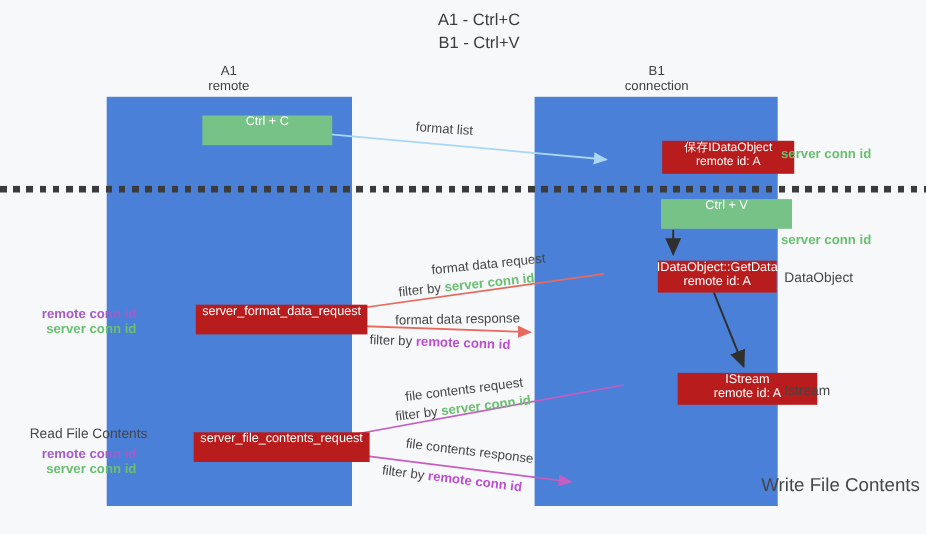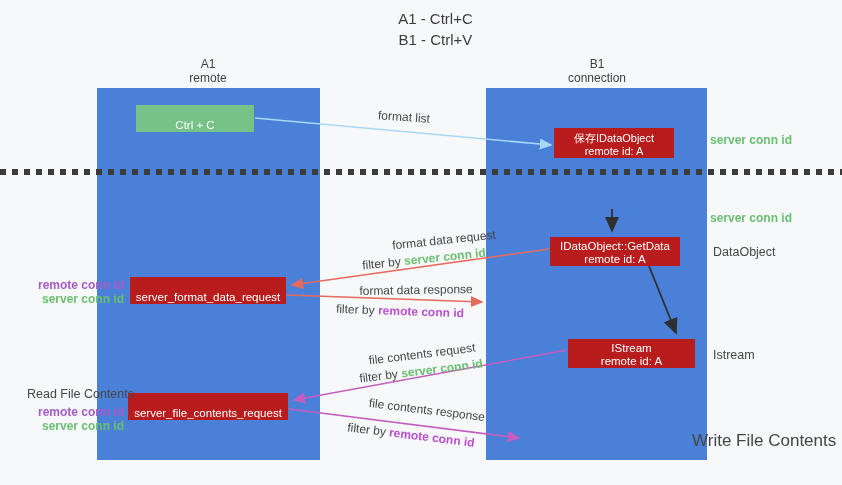--- a/index.html
+++ b/index.html
@@ -11,22 +11,22 @@
     padding-left:29px;
   }
   .title{position:absolute;left:0;top:8px;width:100%;text-align:center;
     font-size:15px;line-height:21px;color:#3c3c3c;}
   .lane{position:absolute;background:#4a80d8;}
   .lane-left{left:97px;top:88px;width:223px;height:372px;}
   .lane-right{left:486px;top:88px;width:221px;height:372px;}
   .lane-header{position:absolute;transform:translateX(-50%);text-align:center;
     font-size:12px;line-height:14px;color:#3f3f3f;white-space:nowrap;}
   .node{position:absolute;display:flex;flex-direction:column;align-items:center;
-    justify-content:flex-end;color:#fff;font-size:11.5px;line-height:13px;
-    text-align:center;white-space:nowrap;z-index:4;}
+    justify-content:flex-start;color:#fff;font-size:11.5px;line-height:13px;
+    text-align:center;white-space:nowrap;z-index:4;margin-left:48px;}
   .green{background:#77c287;}
   .orange{background:#b91c1c;}
   .dotline{position:absolute;left:0;top:169px;width:842px;height:6px;z-index:2;
     background-image:repeating-linear-gradient(90deg,#3b3b3b 0 6px,transparent 6px 12px);}
   .arrows{position:absolute;left:0;top:0;z-index:3;pointer-events:none;}
   .lbl{position:absolute;font-size:12px;color:#464646;white-space:nowrap;z-index:5;}
   .edge-lbl{transform-origin:center;}
   .bold-green{color:#6abf71;font-weight:bold;}
   .bold-purple{color:#a55cc8;font-weight:bold;}
   .bold-magenta{color:#bb4fd1;font-weight:bold;}
@@ -82,22 +82,25 @@
 
   <div class="node green" style="left:136px;top:105px;width:118px;height:27px;">
     <div>Ctrl + C</div>
   </div>
 
   <div class="node orange" style="left:554px;top:128px;width:120px;height:30px;font-size:11px;">
     <div>保存IDataObject</div>
     <div>remote id: A</div>
   </div>
 
+  <div class="node green" style="left:553px;top:181px;width:119px;height:27px;">
+    <div>Ctrl + V</div>
+  </div>
 
-  <div class="node orange" style="left:550px;top:237px;width:130px;height:29px;">
+  <div class="node orange" style="left:550px;top:237px;width:108px;height:29px;">
     <div>IDataObject::GetData</div>
     <div>remote id: A</div>
   </div>
 
   <div class="node orange" style="left:130px;top:277px;width:156px;height:27px;">
     <div>server_format_data_request</div>
   </div>
 
 
   <div class="node orange" style="left:568px;top:339px;width:127px;height:29px;">

